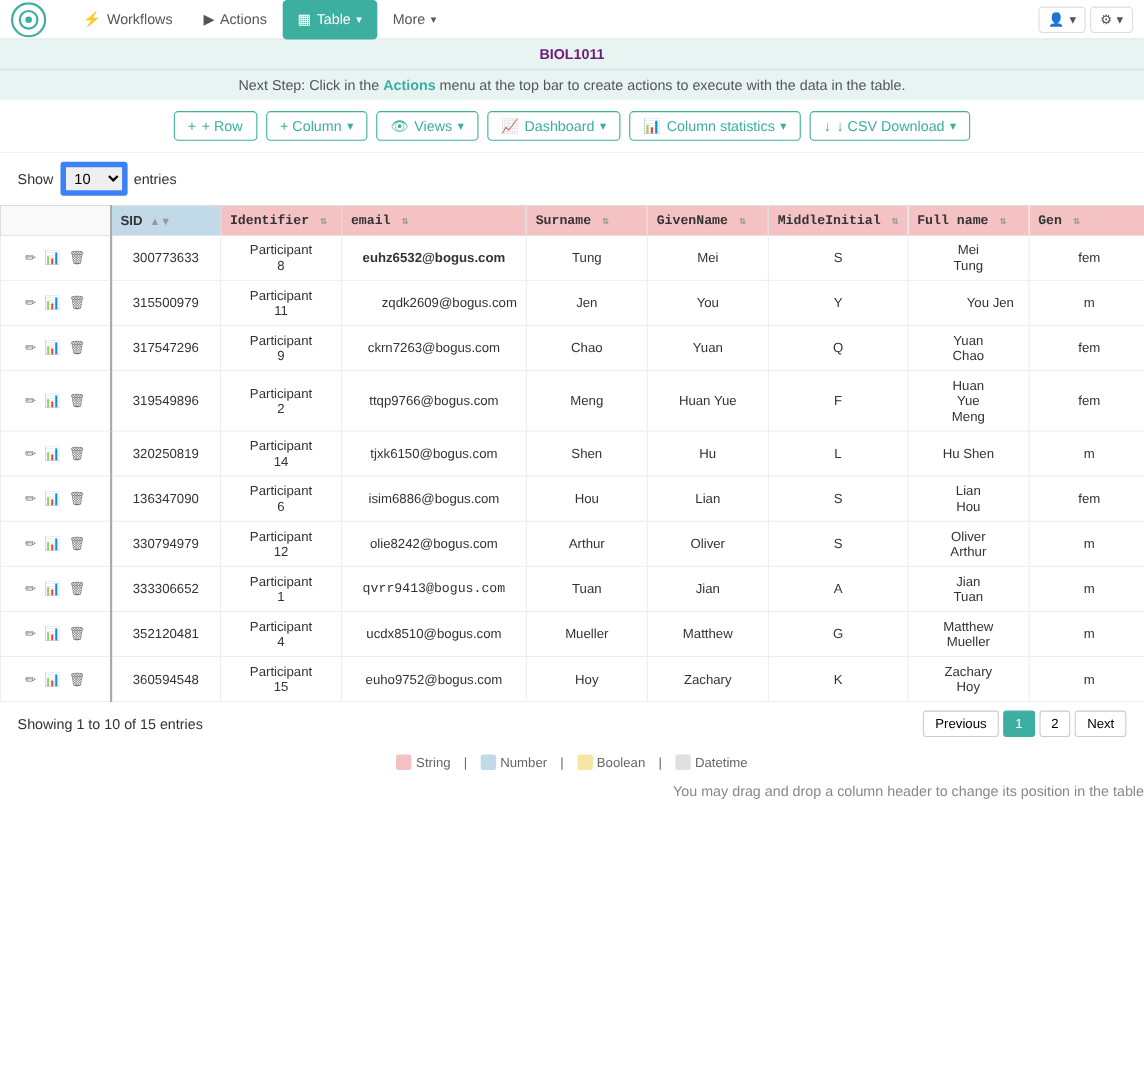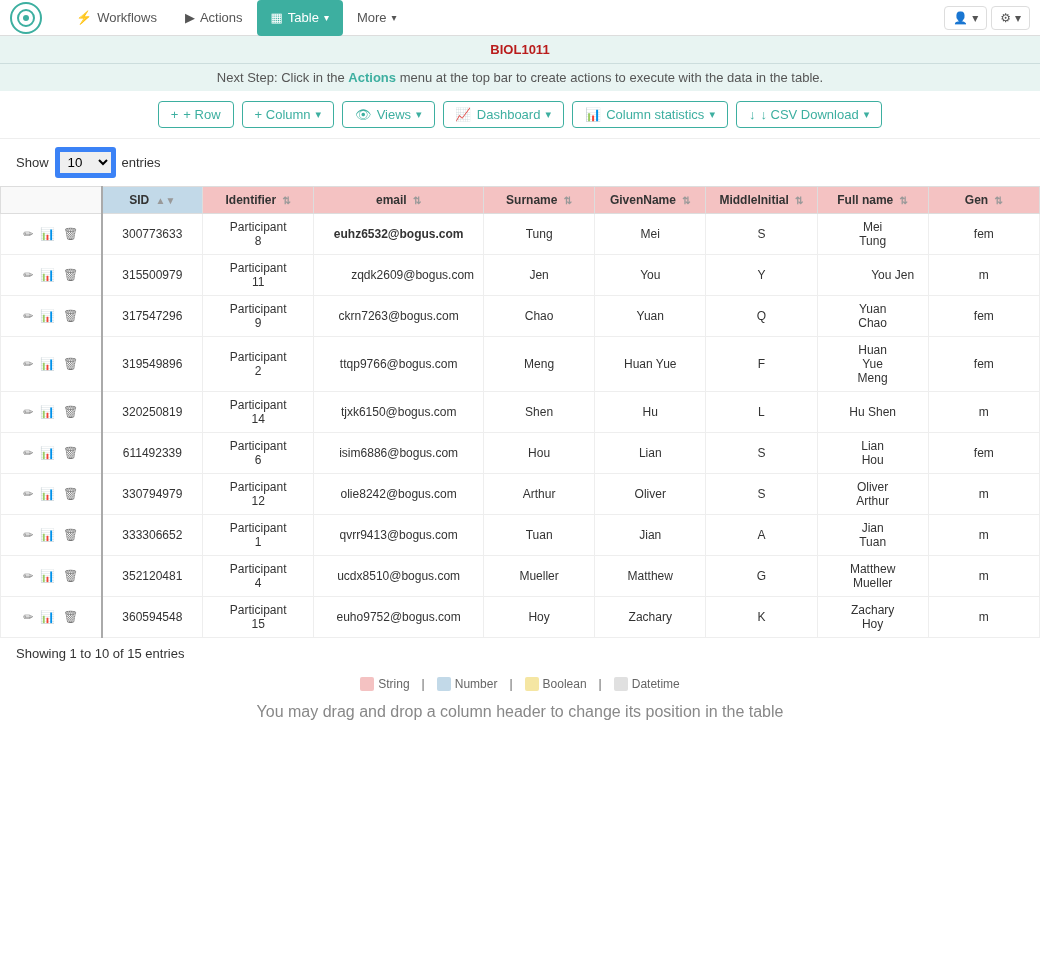--- a/index.html
+++ b/index.html
@@ -82,38 +82,39 @@
     .show-entries select { padding: 2px 4px; border: 5px solid #3b82f6; border-radius: 3px; }
     .search-box { display: flex; align-items: center; gap: 6px; }
     .search-box input { padding: 4px 8px; border: 1px solid #ccc; border-radius: 3px; width: 200px; }
 
     
     .table-wrapper { overflow-x: auto; padding: 0 0 0 0; }
     table { width: 100%; border-collapse: collapse; font-size: 12px; }
     thead th {
       border: 1px solid #ddd;
       padding: 6px 8px;
-      text-align: center;
+      text-align: left;
       font-weight: 600;
       background: #f9f9f9;
       position: relative;
       white-space: nowrap;
     }
     thead th.col-actions {
       background: #f9f9f9;
       min-width: 100px;
       border-right: 2px solid #aaa;
     }
     thead th.col-sid {
       background: #c2d9e8;
       min-width: 100px;
     }
     thead th.col-pink {
       background: #f4c2c2;
       min-width: 110px;
+      font-family: Liberation Mono, monospace;
     }
     .sort-arrows { font-size: 10px; color: #999; margin-left: 3px; }
     tbody tr { border-bottom: 1px solid #eee; }
     tbody td {
       border: 1px solid #eee;
       padding: 6px 8px;
       text-align: center;
       vertical-align: middle;
     }
     .action-icon {
@@ -145,21 +146,21 @@
       justify-content: space-between;
       padding: 8px 16px;
     }
     .pagination { display: flex; gap: 4px; align-items: center; }
     .page-btn {
       padding: 4px 10px; border: 1px solid #ccc; border-radius: 3px;
       background: #fff; cursor: pointer; font-size: 12px;
     }
     .page-btn.active { background: #3dafa0; color: #fff; border-color: #3dafa0; }
 
-    .drag-note { text-align: center; font-size: 16px; color: #888; padding: 4px 0 8px; }
+    .drag-note { text-align: right; font-size: 13px; color: #888; padding: 4px 0 8px; }
 
     .chevron { font-size: 10px; }
   </style>
 </head>
 <body>
 
 <nav class="navbar">
   <div class="navbar-brand">
     <svg viewBox="0 0 32 32" xmlns="http://www.w3.org/2000/svg">
       <circle cx="16" cy="16" r="15" fill="none" stroke="#3dafa0" stroke-width="2"></circle>
@@ -189,21 +190,21 @@
       <span>👤</span>
       <span>▾</span>
     </button>
     <button class="nav-icon-btn">
       <span>⚙</span>
       <span>▾</span>
     </button>
   </div>
 </nav>
 
-<div style="text-align:center; padding: 6px; background:#e8f4f2; font-weight:bold; font-size:13px; color:#b91c1c; border-bottom:1px solid #cdd;">
+<div style="text-align:center; padding: 6px; background:#e8f4f2; font-weight:bold; font-size:13px; color:#701a75; border-bottom:1px solid #cdd;">
   <span>BIOL1011</span>
 </div>
 
 <div class="step-bar">
   <span>Next Step: Click in the </span>
   <a href="#">Actions</a>
   <span> menu at the top bar to create actions to execute with the data in the table.</span>
 </div>
 
 <div class="toolbar">
@@ -360,21 +361,21 @@
           <td style="white-space: pre-line;">L</td>
           <td style="white-space: pre-line;">Hu Shen</td>
           <td style="white-space: pre-line;">m</td>
         </tr>
         <tr>
           <td style="border-right: 2px solid rgb(170, 170, 170); min-width: 100px;">
       <button class="action-icon" title="Edit">✏</button>
       <button class="action-icon" title="Chart">📊</button>
       <button class="action-icon" title="Delete">🗑</button>
     </td>
-          <td style="white-space: pre-line;">611492339</td>
+          <td style="white-space: pre-line;">136347090</td>
           <td style="white-space: pre-line;">Participant
 6</td>
           <td style="white-space: pre-line;">isim6886@bogus.com</td>
           <td style="white-space: pre-line;">Hou</td>
           <td style="white-space: pre-line;">Lian</td>
           <td style="white-space: pre-line;">S</td>
           <td style="white-space: pre-line;">Lian
 Hou</td>
           <td style="white-space: pre-line;">fem</td>
         </tr>
@@ -397,21 +398,21 @@
         </tr>
         <tr>
           <td style="border-right: 2px solid rgb(170, 170, 170); min-width: 100px;">
       <button class="action-icon" title="Edit">✏</button>
       <button class="action-icon" title="Chart">📊</button>
       <button class="action-icon" title="Delete">🗑</button>
     </td>
           <td style="white-space: pre-line;">333306652</td>
           <td style="white-space: pre-line;">Participant
 1</td>
-          <td style="white-space: pre-line;">qvrr9413@bogus.com</td>
+          <td style="white-space: pre-line; font-family: Liberation Mono, monospace;">qvrr9413@bogus.com</td>
           <td style="white-space: pre-line;">Tuan</td>
           <td style="white-space: pre-line;">Jian</td>
           <td style="white-space: pre-line;">A</td>
           <td style="white-space: pre-line;">Jian
 Tuan</td>
           <td style="white-space: pre-line;">m</td>
         </tr>
         <tr>
           <td style="border-right: 2px solid rgb(170, 170, 170); min-width: 100px;">
       <button class="action-icon" title="Edit">✏</button>
@@ -445,20 +446,26 @@
           <td style="white-space: pre-line;">Zachary
 Hoy</td>
           <td style="white-space: pre-line;">m</td>
         </tr>
       </tbody>
   </table>
 </div>
 
 <div class="pagination-bar">
   <span id="showing-text">Showing 1 to 10 of 15 entries</span>
+  <div class="pagination">
+    <button class="page-btn" id="prev-btn">Previous</button>
+    <button class="page-btn active">1</button>
+    <button class="page-btn">2</button>
+    <button class="page-btn" id="next-btn">Next</button>
+  </div>
 </div>
 
 <div class="legend">
   <div class="legend-item">
     <div class="legend-dot legend-string"></div>
     <span>String</span>
   </div>
   <span>|</span>
   <div class="legend-item">
     <div class="legend-dot legend-number"></div>

